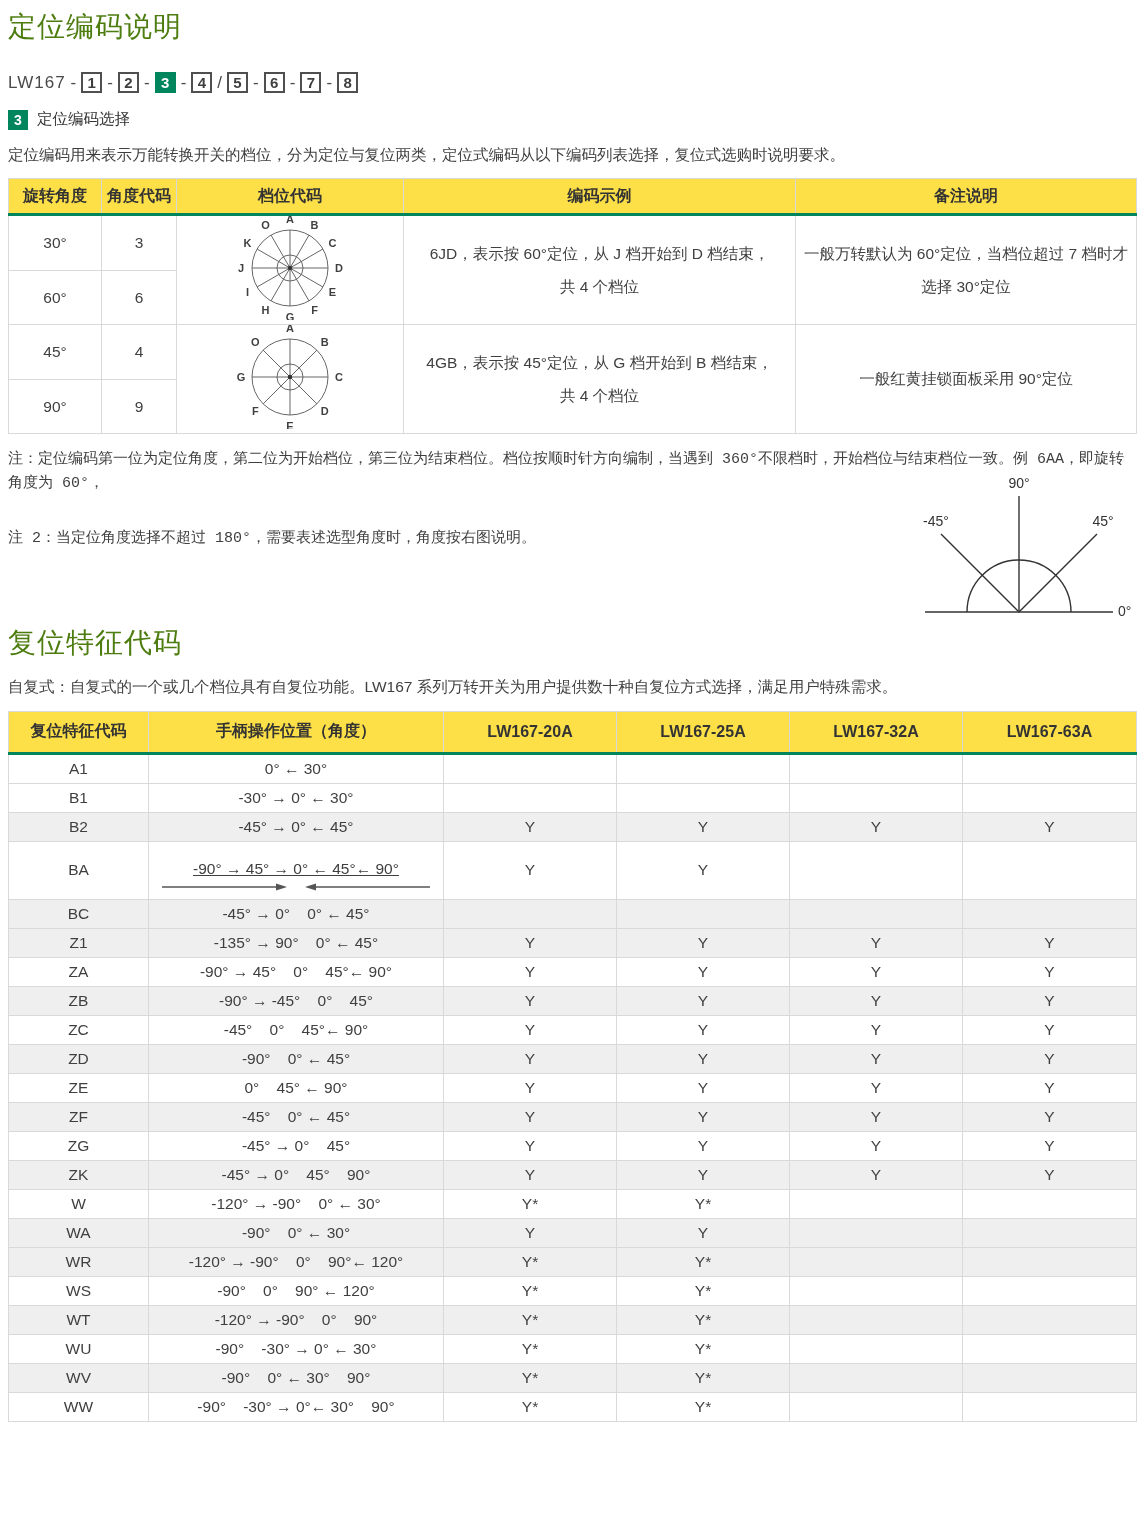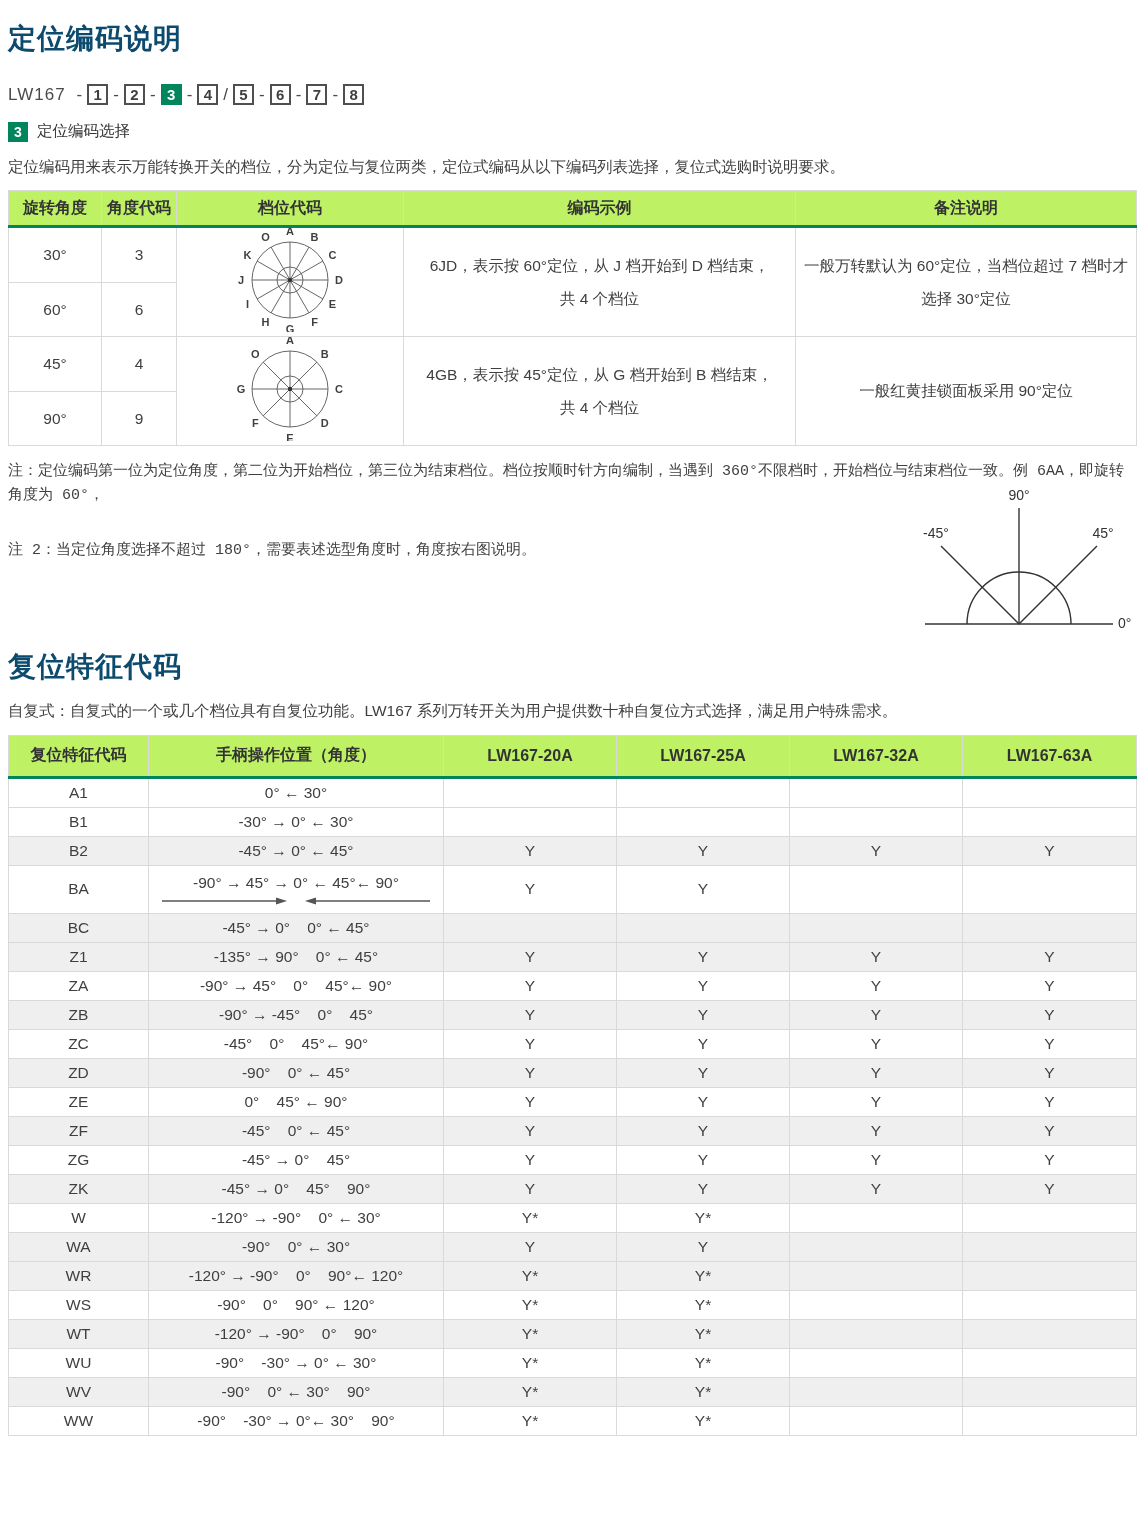--- a/index.html
+++ b/index.html
@@ -4,46 +4,46 @@
 <style>
   html,body{margin:0;padding:0;background:#fff;}
   body{
     width:1140px;height:1524px;overflow:hidden;position:relative;
     font-family:"Liberation Sans","DejaVu Sans",sans-serif;
     color:#3f3f3f;
   }
   .content{padding:4px 4px 0 8px;}
 
   .section-title{
-    color:#0c4a6e;font-size:28px;font-weight:bold;margin:16px 0 0 0;letter-spacing:1px;
+    color:#4d7c0f;font-size:28px;font-weight:normal;margin:4px 0 0 0;letter-spacing:1px;
   }
 
   
   .model-line{display:flex;align-items:center;margin-top:26px;font-size:17px;color:#4a4a4a;}
-  .model-prefix{margin-right:6px;letter-spacing:1px;text-align:center;}
+  .model-prefix{margin-right:0;letter-spacing:1px;text-align:center;}
   .model-sep{margin:0 5px;color:#4a4a4a;}
   .model-box{
     width:21px;height:21px;border:2px solid #4f4f4f;display:flex;align-items:center;justify-content:center;
     font-size:15px;font-weight:bold;color:#3f3f3f;box-sizing:border-box;
   }
   .model-box.hl{background:#00855c;border-color:#00855c;color:#fff;}
 
   .badge-row{display:flex;align-items:center;margin-top:16px;}
   .badge{
     width:20px;height:20px;background:#00855c;color:#fff;font-size:14px;font-weight:bold;
     display:flex;align-items:center;justify-content:center;margin-right:9px;
   }
   .badge-label{font-size:15.5px;color:#333;}
 
   .para{font-size:15.5px;margin:13px 0 0 0;line-height:1.5;}
 
   
   table{border-collapse:collapse;table-layout:fixed;width:1128px;margin-top:12px;}
   th{
-    background:#bef264;font-size:16px;font-weight:bold;color:#333;
+    background:#fde047;font-size:16px;font-weight:bold;color:#333;
     border:1px solid #d9d9d9;border-bottom:3px solid #00855c;height:30px;padding:2px;
   }
   td{border:1px solid #d9d9d9;text-align:center;font-size:15.5px;color:#3f3f3f;padding:0 2px;}
 
   
   .t1 td{height:51px;}
   .t1 .dial-cell,.t1 .merged{height:auto;}
   .t1 .lines div{line-height:2.15;}
 
   
@@ -51,21 +51,21 @@
   .note{font-size:15px;line-height:1.55;margin:6px 0 0 0;font-family:Liberation Mono, monospace;}
   .note .indent{padding-left:30px;display:block;}
   .note2{margin-top:32px;}
   .angle-svg{position:absolute;right:2px;top:26px;}
 
   
   .t2 th{height:36px;}
   .t2 td{height:28px;}
   .t2 tr.alt td{background:#efefef;}
   .t2 .pos{white-space:pre;}
-  .t2 .ba-cell{padding:7px 0 2px 0;}
+  .t2 .ba-cell{padding:17px 0 2px 0;text-decoration:underline;}
   .t2 .ba-cell .pos{display:block;line-height:1.3;}
 </style>
 </head>
 <body>
 
 <div class="content">
 
   <h1 class="section-title">定位编码说明</h1>
 
   <div class="model-line">

